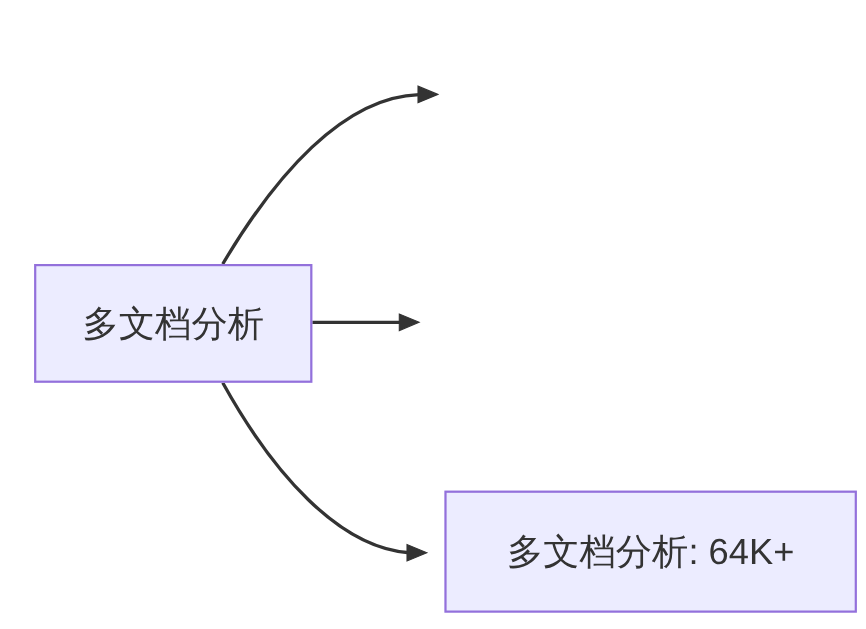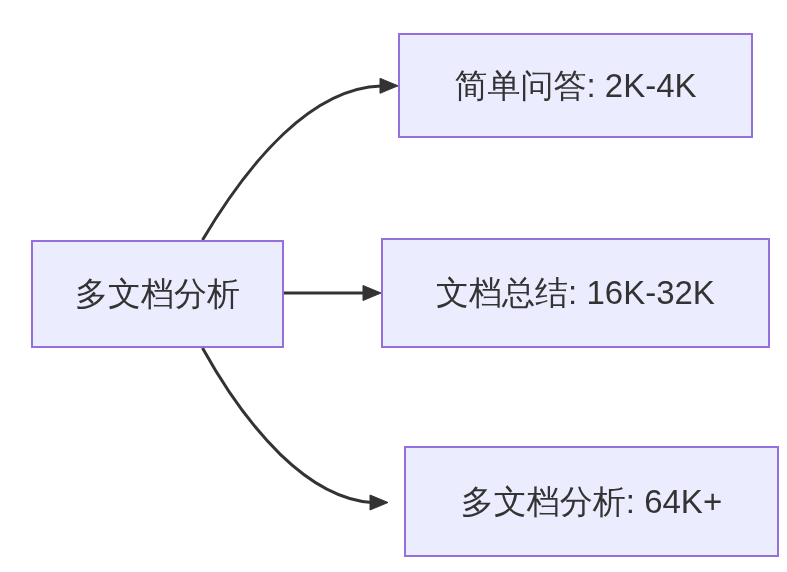--- a/index.html
+++ b/index.html
@@ -70,19 +70,17 @@
 
     <path d="M 283.5 293 L 365 293"></path>
     <polygon points="381,293 363,285.5 363,300.5"></polygon>
 
     <path d="M 202.5 348 C 248 430, 308 498, 372 502.5"></path>
     <polygon points="388,502.5 370,495 370,510"></polygon>
   </svg>
 
   <div class="node node-root">多文档分析</div>
 
-  <div class="node node-qa">简单问答: 2K-4K</div>
 
-  <div class="node node-summary">文档总结: 16K-32K</div>
 
   <div class="node node-multidoc">多文档分析: 64K+</div>
 
 </div>
 
 </body></html>

